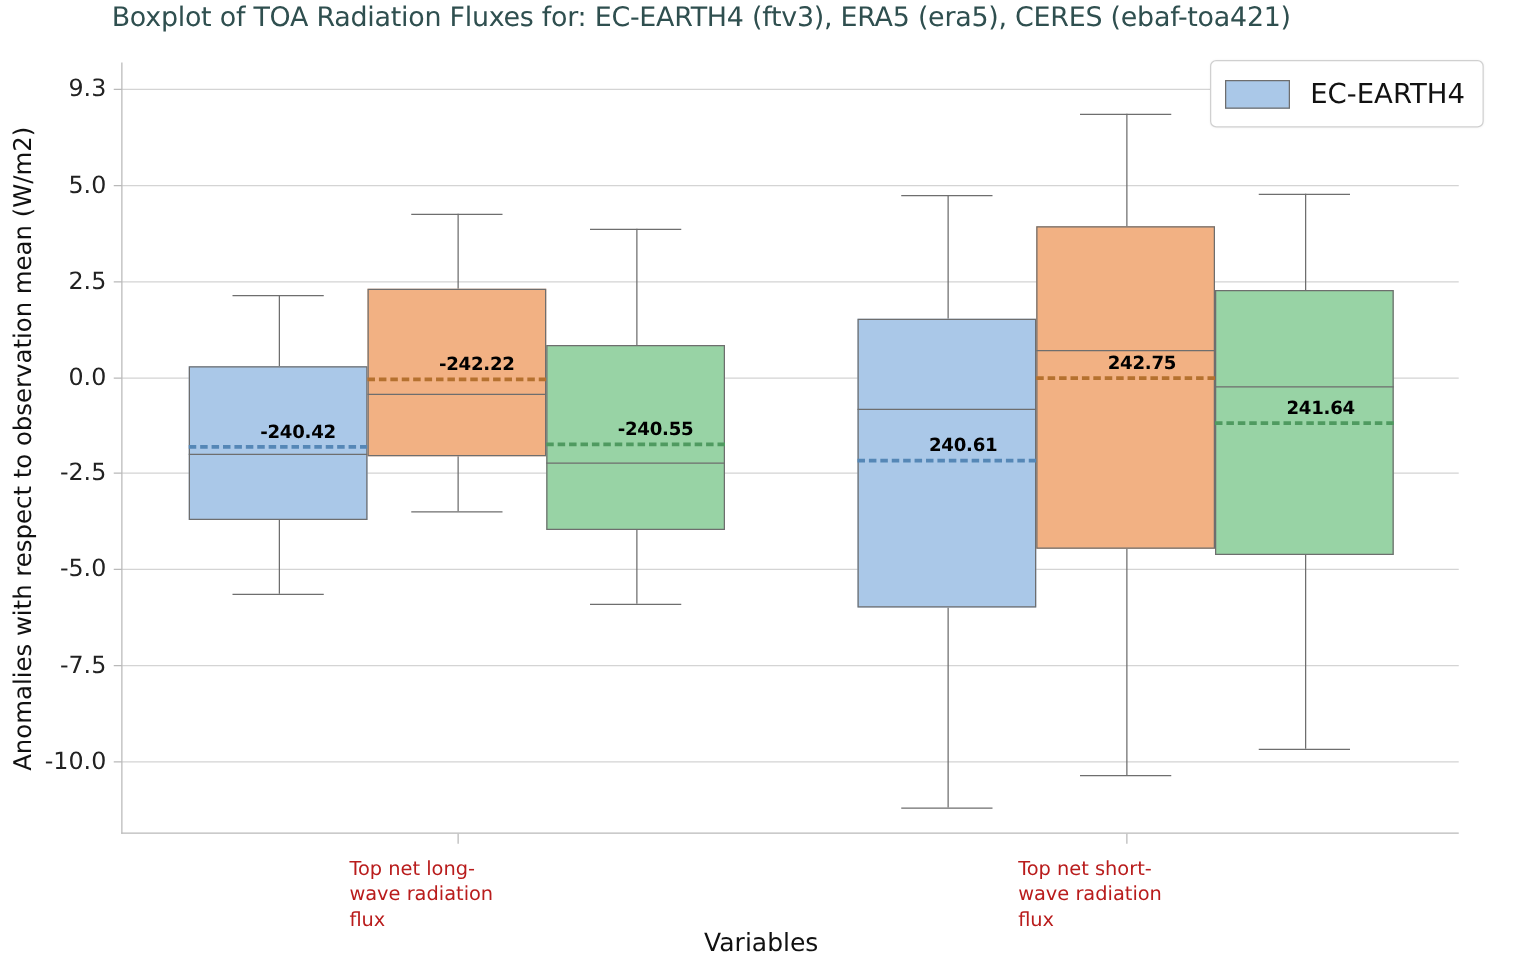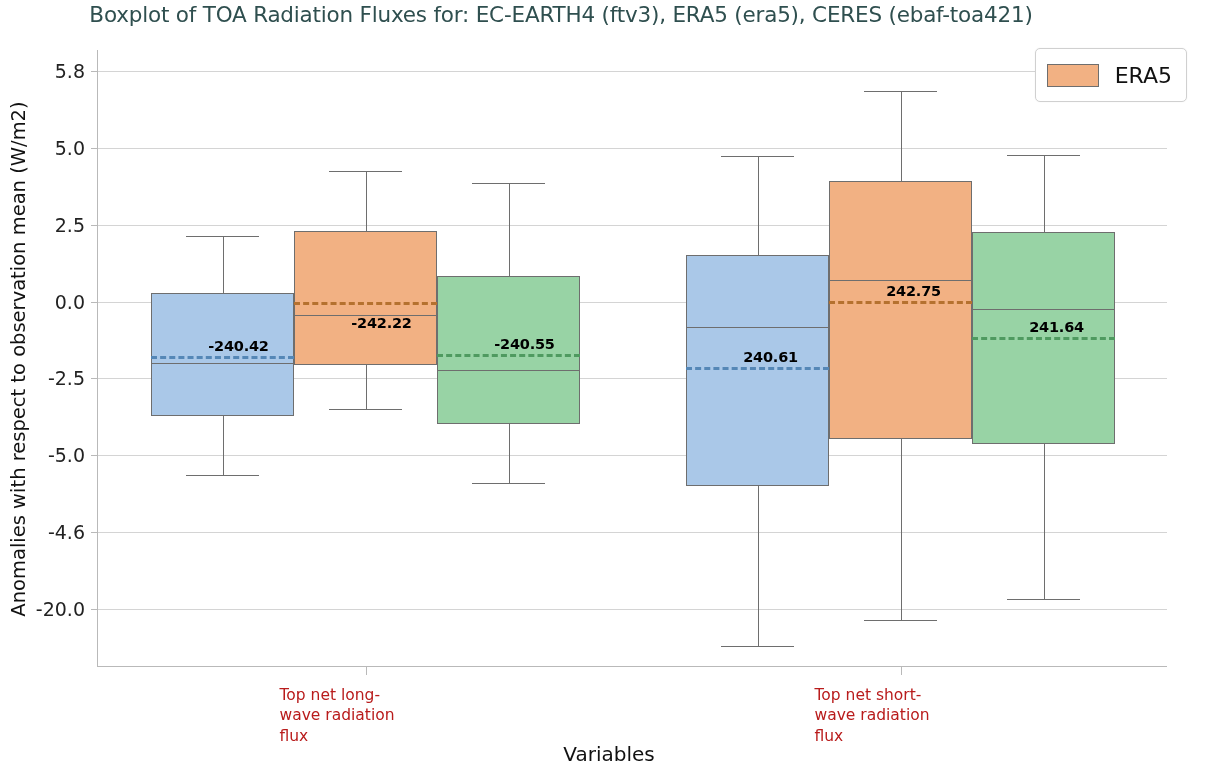--- a/index.html
+++ b/index.html
@@ -203,21 +203,21 @@
       <div class="median" style="left: 588px; width: 143px; top: 276.883px;"></div>
       <div class="meanline" style="left: 588px; width: 143px; top: 317.402px; border-top-color: rgb(85, 135, 182);"></div>
       <div class="mean-label" style="left: 645.2px; top: 315.402px;">240.61</div>
       <div class="whisker-v" style="left: 267.5px; top: 120.944px; height: 60.4721px;"></div>
       <div class="whisker-v" style="left: 267.5px; top: 315.253px; height: 43.896px;"></div>
       <div class="whisker-cap" style="left: 231.035px; width: 72.93px; top: 120.944px;"></div>
       <div class="whisker-cap" style="left: 231.035px; width: 72.93px; top: 359.149px;"></div>
       <div class="box" style="left: 196px; width: 143px; top: 181.416px; height: 133.837px; background: rgb(242, 177, 131);"></div>
       <div class="median" style="left: 196px; width: 143px; top: 264.604px;"></div>
       <div class="meanline" style="left: 196px; width: 143px; top: 251.711px; border-top-color: rgb(181, 113, 47);"></div>
-      <div class="mean-label" style="left: 253.2px; top: 249.711px; margin-top: 31px;">-242.22</div>
+      <div class="mean-label" style="left: 253.2px; top: 249.711px;">-242.22</div>
       <div class="whisker-v" style="left: 802.5px; top: 40.5194px; height: 90.8617px;"></div>
       <div class="whisker-v" style="left: 802.5px; top: 388.925px; height: 181.109px;"></div>
       <div class="whisker-cap" style="left: 766.035px; width: 72.93px; top: 40.5194px;"></div>
       <div class="whisker-cap" style="left: 766.035px; width: 72.93px; top: 570.034px;"></div>
       <div class="box" style="left: 731px; width: 143px; top: 131.381px; height: 257.544px; background: rgb(242, 177, 131);"></div>
       <div class="median" style="left: 731px; width: 143px; top: 229.61px;"></div>
       <div class="meanline" style="left: 731px; width: 143px; top: 250.791px; border-top-color: rgb(181, 113, 47);"></div>
       <div class="mean-label" style="left: 788.2px; top: 248.791px;">242.75</div>
       <div class="whisker-v" style="left: 410.5px; top: 132.609px; height: 93.0104px;"></div>
       <div class="whisker-v" style="left: 410.5px; top: 373.884px; height: 58.9373px;"></div>
@@ -234,35 +234,35 @@
       <div class="box" style="left: 874px; width: 143px; top: 181.723px; height: 211.806px; background: rgb(152, 211, 165);"></div>
       <div class="median" style="left: 874px; width: 143px; top: 259.386px;"></div>
       <div class="meanline" style="left: 874px; width: 143px; top: 287.012px; border-top-color: rgb(79, 154, 96);"></div>
       <div class="mean-label" style="left: 931.2px; top: 285.012px;">241.64</div>
       <div class="xtick-mark" style="left: 267.5px; top: 617px;"></div>
       <div class="xtick-mark" style="left: 802.5px; top: 617px;"></div>
     </div>
 
   <div id="legend">
       <div class="legend-row">
-        <div class="legend-swatch" style="background: rgb(242, 177, 131);"></div>
-        <div class="legend-text">ERA5</div>
+        <div class="legend-swatch" style="background: rgb(170, 200, 232);"></div>
+        <div class="legend-text">EC-EARTH4</div>
       </div>
     </div>
 
   <div id="xlabel">Variables</div>
 
-<div class="ytick-label" style="top: 71.4876px; right: 1133px;">5.8</div>
+<div class="ytick-label" style="top: 71.4876px; right: 1133px;">9.3</div>
     <div class="ytick-label" style="top: 148.229px; right: 1133px;">5.0</div>
     <div class="ytick-label" style="top: 224.97px; right: 1133px; text-align: center;">2.5</div>
     <div class="ytick-label" style="top: 301.711px; right: 1133px;">0.0</div>
     <div class="ytick-label" style="top: 378.453px; right: 1133px; margin-left: 35px;">-2.5</div>
     <div class="ytick-label" style="top: 455.194px; right: 1133px;">-5.0</div>
-    <div class="ytick-label" style="top: 531.935px; right: 1133px;">-4.6</div>
-    <div class="ytick-label" style="top: 608.677px; right: 1133px;">-20.0</div>
+    <div class="ytick-label" style="top: 531.935px; right: 1133px;">-7.5</div>
+    <div class="ytick-label" style="top: 608.677px; right: 1133px;">-10.0</div>
     <div class="xtick-label" style="left: 364.5px; top: 685px;">
       <div>Top net long-</div>
       <div>wave radiation</div>
       <div>flux</div>
     </div>
     <div class="xtick-label" style="left: 899.5px; top: 685px;">
       <div>Top net short-</div>
       <div>wave radiation</div>
       <div>flux</div>
     </div>

